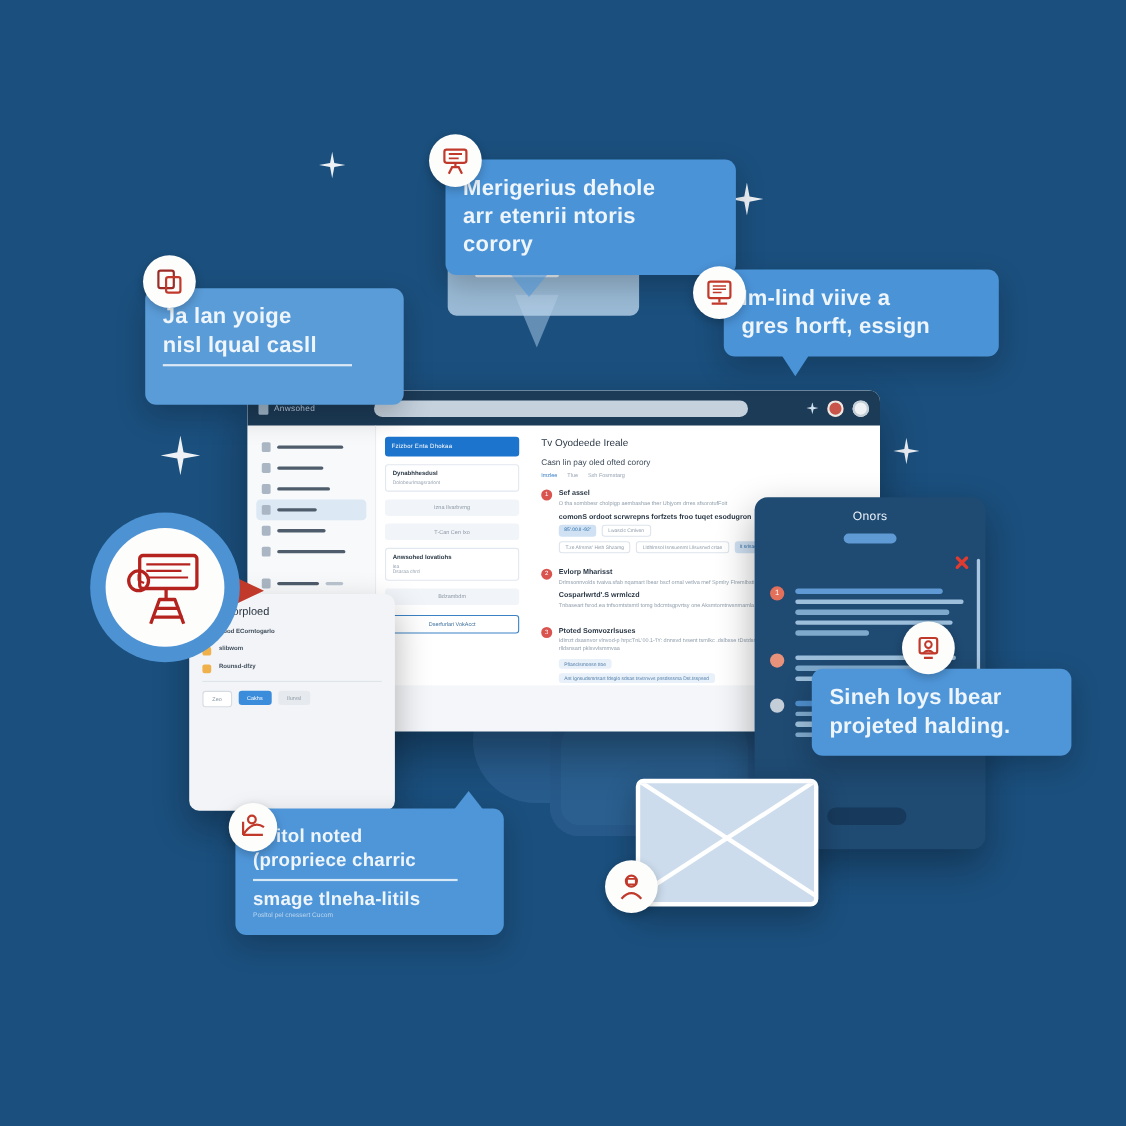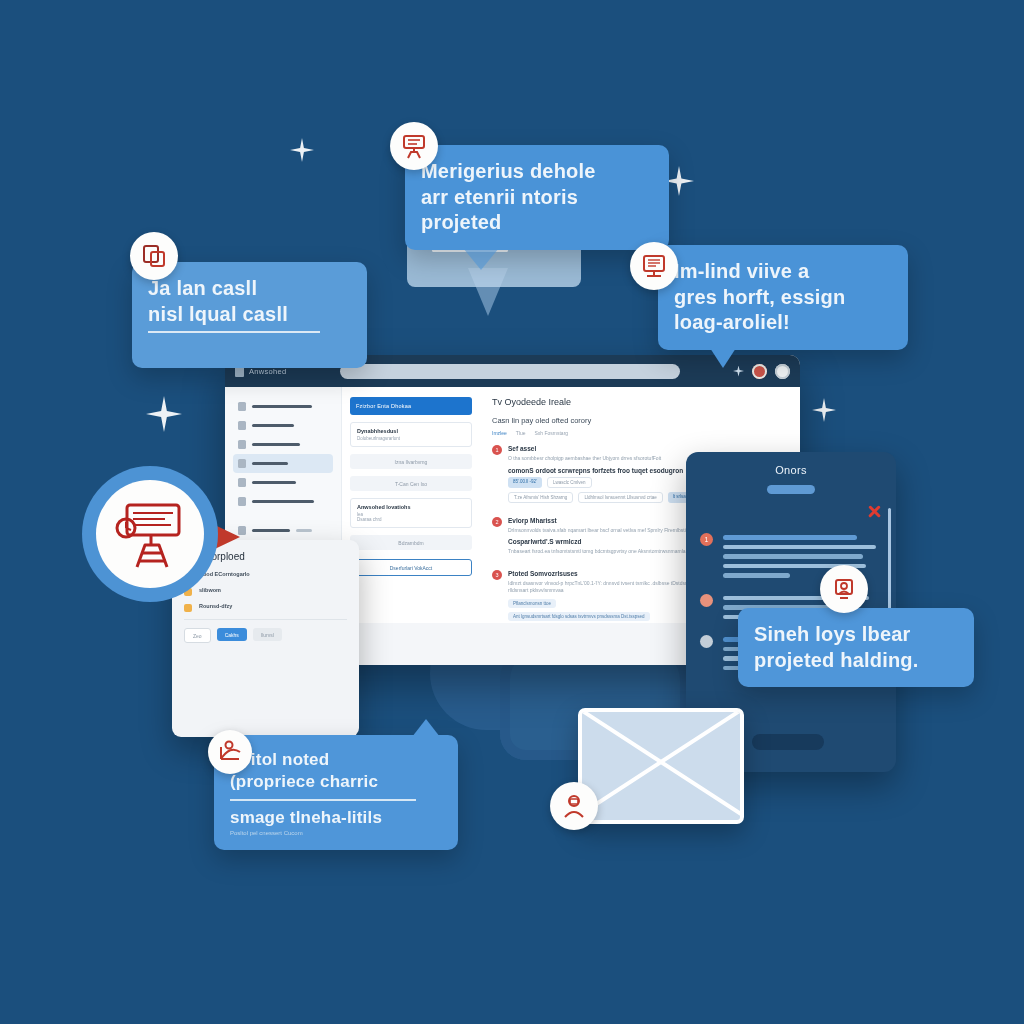--- a/index.html
+++ b/index.html
@@ -509,49 +509,48 @@
       <i style="width:92%"></i>
       <i style="width:78%"></i>
       <i style="width:54%"></i>
     </span>
   </div>
 
   <div class="callout" id="co-top">
     <div class="tail"></div>
     <div class="txt">Merigerius dehole</div>
     <div class="txt">arr etenrii ntoris</div>
-    <div class="txt">projeted</div>
+    <div class="txt">corory</div>
   </div>
   <div class="co-icon" id="co-top-icon">
     <svg width="28" height="28" viewBox="0 0 28 28">
       <rect x="4" y="4" width="20" height="12" rx="2" fill="none" stroke="#c0392b" stroke-width="2"></rect>
       <line x1="8" y1="8" x2="20" y2="8" stroke="#c0392b" stroke-width="1.6"></line>
       <line x1="8" y1="12" x2="17" y2="12" stroke="#c0392b" stroke-width="1.6"></line>
       <line x1="14" y1="16" x2="14" y2="20" stroke="#c0392b" stroke-width="2"></line>
       <path d="M8 26 L11 20 L17 20 L20 26" fill="none" stroke="#c0392b" stroke-width="2"></path>
     </svg>
   </div>
 
   <div class="callout" id="co-left">
-    <div class="txt">Ja lan casll</div>
+    <div class="txt">Ja lan yoige</div>
     <div class="txt">nisl lqual casll</div>
     <div class="underline"></div>
   </div>
   <div class="co-icon" id="co-left-icon">
     <svg width="28" height="28" viewBox="0 0 28 28">
       <rect x="4" y="4" width="14" height="16" rx="2" fill="none" stroke="#9b2d26" stroke-width="2"></rect>
       <rect x="11" y="10" width="13" height="14" rx="2" fill="none" stroke="#c0392b" stroke-width="2"></rect>
     </svg>
   </div>
 
   <div class="callout" id="co-right">
     <div class="tail"></div>
     <div class="txt">Im-lind viive a</div>
     <div class="txt">gres horft, essign</div>
-    <div class="txt">loag-aroliel!</div>
   </div>
   <div class="co-icon" id="co-right-icon">
     <svg width="28" height="28" viewBox="0 0 28 28">
       <rect x="4" y="4" width="20" height="15" rx="2" fill="none" stroke="#c0392b" stroke-width="2"></rect>
       <line x1="8" y1="8" x2="20" y2="8" stroke="#c0392b" stroke-width="1.4"></line>
       <line x1="8" y1="11" x2="20" y2="11" stroke="#c0392b" stroke-width="1.4"></line>
       <line x1="8" y1="14" x2="16" y2="14" stroke="#c0392b" stroke-width="1.4"></line>
       <line x1="14" y1="19" x2="14" y2="23" stroke="#c0392b" stroke-width="2"></line>
       <line x1="7" y1="24" x2="21" y2="24" stroke="#c0392b" stroke-width="2"></line>
     </svg>

